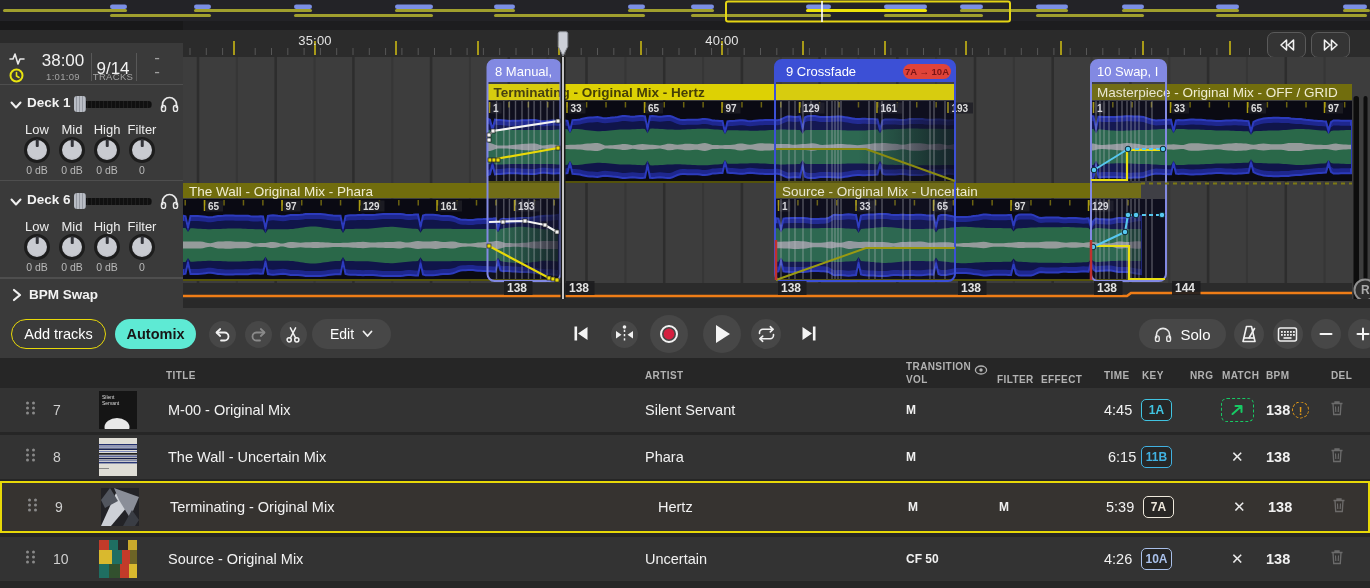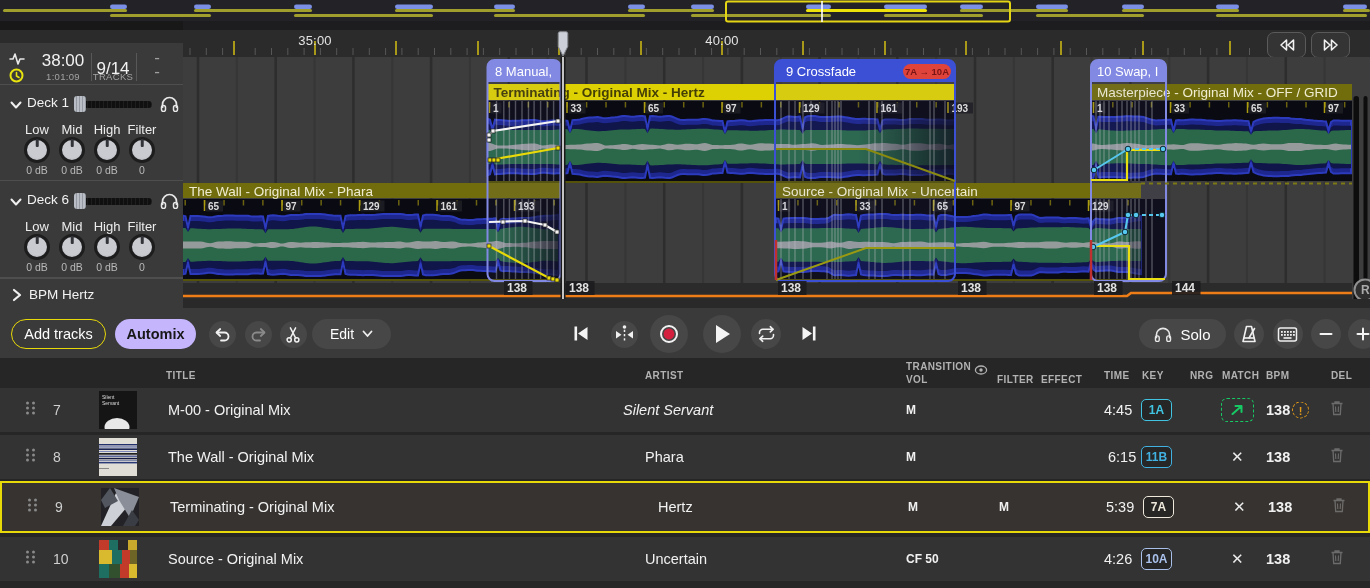--- a/index.html
+++ b/index.html
@@ -16,21 +16,21 @@
   
   #ruler { position:absolute; left:0; top:30px; width:1370px; height:27px; background:#2b2b2b; }
   .ruler-label { position:absolute; top:3px; transform:translateX(-50%); color:#e3e3e3; font-size:13px; font-weight:500; letter-spacing:0.2px; }
   .jump-btn { position:absolute; top:2px; width:39px; height:26px; border:1px solid #5a5a5a; border-radius:7px; background:#343434; display:flex; align-items:center; justify-content:center; }
   
   #panel { position:absolute; left:0; top:43px; width:183px; height:265px; background:#3a3a3a; z-index:5; }
   .p-divider { position:absolute; left:0; width:183px; height:1px; background:#4e4e4e; }
   .stat-big { position:absolute; color:#f1f1f1; font-size:17px; font-weight:500; transform:translateX(-50%); }
   .stat-small { position:absolute; color:#a3a3a3; font-size:9.5px; font-weight:500; transform:translateX(-50%); letter-spacing:0.3px; }
   .v-div { position:absolute; width:1px; background:#585858; }
-  .deck-label { position:absolute; color:#f2f2f2; font-size:13.5px; font-weight:400; }
+  .deck-label { position:absolute; color:#f2f2f2; font-size:13.5px; font-weight:700; }
   .knob-label { position:absolute; color:#ececec; font-size:13px; font-weight:400; transform:translateX(-50%); }
   .knob-value { position:absolute; color:#b9b9b9; font-size:10.5px; transform:translateX(-50%); }
   .knob { position:absolute; width:26px; height:26px; border-radius:50%;
           background:radial-gradient(circle at 50% 42%, #c9cbd1 0 60%, #a9abb2 100%);
           border:3px solid #1d1d1d; transform:translate(-50%,-50%); }
   .knob::after { content:""; position:absolute; left:50%; top:-1px; width:2.5px; height:8px; background:#33343a; transform:translateX(-50%); border-radius:1px; }
   .slider-track { position:absolute; height:7px; background:#101010; border-radius:4px;
       background-image:repeating-linear-gradient(90deg, #101010 0 3px, #1e1e1e 3px 4px); }
   .slider-thumb { position:absolute; width:12px; height:16px; background:#b9bdc5; border-radius:3px;
       background-image:repeating-linear-gradient(90deg, #b9bdc5 0 2px, #9599a2 2px 3px); }
@@ -655,28 +655,28 @@
           <div class="knob-label" style="left: 142px; top: 38px;">Filter</div>
           <div class="knob" style="left: 142px; top: 66px;"></div>
           <div class="knob-value" style="left: 142px; top: 80px;">0</div>
           <div class="p-divider" style="top: 96px;"></div>
         </div>
       </div>
     <div class="p-divider" style="top:235px"></div>
     <svg width="10" height="14" viewBox="0 0 10 14" style="position:absolute;left:12px;top:245px">
       <path d="M2,2 L8,7 L2,12" fill="none" stroke="#f0f0f0" stroke-width="2.2" stroke-linecap="round" stroke-linejoin="round"></path>
     </svg>
-    <div class="deck-label" style="left:29px;top:244px">BPM Hertz</div>
+    <div class="deck-label" style="left:29px;top:244px">BPM Swap</div>
   </div>
 
   <div id="toolbar">
       <div class="pill" style="left: 11px; top: 11px; width: 95px; height: 30px; border: 1.8px solid rgb(232, 217, 8);">
         <div>Add tracks</div>
       </div>
-      <div class="pill" style="left: 115px; top: 11px; width: 81px; height: 30px; background: #c4b5fd; color: rgb(24, 24, 24); font-weight: 600;">
+      <div class="pill" style="left: 115px; top: 11px; width: 81px; height: 30px; background: #5eead4; color: rgb(24, 24, 24); font-weight: 600;">
         <div>Automix</div>
       </div>
       <div class="circle-btn" style="left: 208.5px; top: 12.5px; width: 27px; height: 27px;">
         <svg width="17" height="15" viewBox="0 0 17 15">
           <path d="M3,5.5 h7.5 a4,4 0 0 1 0,8 H7" fill="none" stroke="#f0f0f0" stroke-width="1.8" stroke-linecap="round"></path>
           <path d="M6.2,2 L2.5,5.5 L6.2,9" fill="none" stroke="#f0f0f0" stroke-width="1.8" stroke-linecap="round" stroke-linejoin="round"></path>
         </svg>
       </div>
       <div class="circle-btn" style="left: 244.5px; top: 12.5px; width: 27px; height: 27px;">
         <svg width="17" height="15" viewBox="0 0 17 15">
@@ -811,21 +811,21 @@
               </g>
             </svg></div>
           <div class="cell c-num" style="left: 53px;">7</div>
           <div class="art" style="left: 99px;"><svg width="38" height="38" viewBox="0 0 38 38">
               <rect width="38" height="38" fill="#151515"></rect>
               <text x="3" y="8" font-size="5" fill="#dddddd" font-family="Liberation Sans">Silent</text>
               <text x="3" y="14" font-size="5" fill="#dddddd" font-family="Liberation Sans">Servant</text>
               <ellipse cx="18" cy="36" rx="12.5" ry="9" fill="#e8e8e8"></ellipse>
             </svg></div>
           <div class="cell c-title" style="left: 168px;">M-00 - Original Mix</div>
-          <div class="cell c-artist" style="left: 623px; font-style: italic;">Silent Servant</div>
+          <div class="cell c-artist" style="left: 645px;">Silent Servant</div>
           <div class="cell c-trans" style="left: 906px;">M</div>
           <div class="cell c-time" style="left: 1104px;">4:45</div>
           <div class="key-chip" style="left: 1141px; border-color: rgb(65, 196, 225); color: rgb(65, 196, 225);">1A</div>
           <div class="match-chip" style="left: 1221px;">
             <svg width="16" height="14" viewBox="0 0 16 14">
               <path d="M2.5,11 L11,3.5 M5.5,3 H11.5 V9" fill="none" stroke="#17c964" stroke-width="2" stroke-linecap="round" stroke-linejoin="round"></path>
             </svg>
           </div>
           <div class="cell c-bpm" style="left: 1266px;">138</div>
           <div class="warn-chip" style="left: 1292px;">!</div>
@@ -855,21 +855,21 @@
                 <rect x="0" y="10.4" width="38" height="1.6" fill="#1a2352"></rect>
                 <rect x="0" y="13" width="38" height="1" fill="#7c88bb"></rect>
                 <rect x="0" y="15" width="38" height="1.7" fill="#202020"></rect>
                 <rect x="0" y="17.6" width="38" height="1.2" fill="#3c4a8e"></rect>
                 <rect x="0" y="19.8" width="38" height="1.5" fill="#141b44"></rect>
                 <rect x="0" y="22.2" width="38" height="1" fill="#68739f"></rect>
                 <rect x="0" y="24" width="38" height="1.4" fill="#2a3878"></rect>
                 <rect x="0" y="30" width="10" height="1" fill="#888888"></rect>
               </g>
             </svg></div>
-          <div class="cell c-title" style="left: 168px;">The Wall - Original Mix</div>
+          <div class="cell c-title" style="left: 168px;">The Wall - Uncertain Mix</div>
           <div class="cell c-artist" style="left: 645px;">Phara</div>
           <div class="cell c-trans" style="left: 906px;">M</div>
           <div class="cell c-time" style="left: 1108px;">6:15</div>
           <div class="key-chip" style="left: 1141px; border-color: rgb(65, 177, 225); color: rgb(65, 177, 225);">11B</div>
           <div class="cell c-x" style="left: 1231px;">✕</div>
           <div class="cell c-bpm" style="left: 1266px;">138</div>
           <div style="position: absolute; left: 1330px; top: 50%; transform: translateY(-50%); opacity: 0.55;"><svg width="14" height="16" viewBox="0 0 14 16">
               <path d="M1.5,3.5 h11 M5,3.5 V2 h4 v1.5 M3,3.5 l0.7,11 h6.6 l0.7,-11" fill="none" stroke="#9a9a9a" stroke-width="1.3"></path>
               <line x1="5.5" y1="6.5" x2="5.8" y2="12" stroke="#9a9a9a" stroke-width="1.1"></line>
               <line x1="8.5" y1="6.5" x2="8.2" y2="12" stroke="#9a9a9a" stroke-width="1.1"></line>

